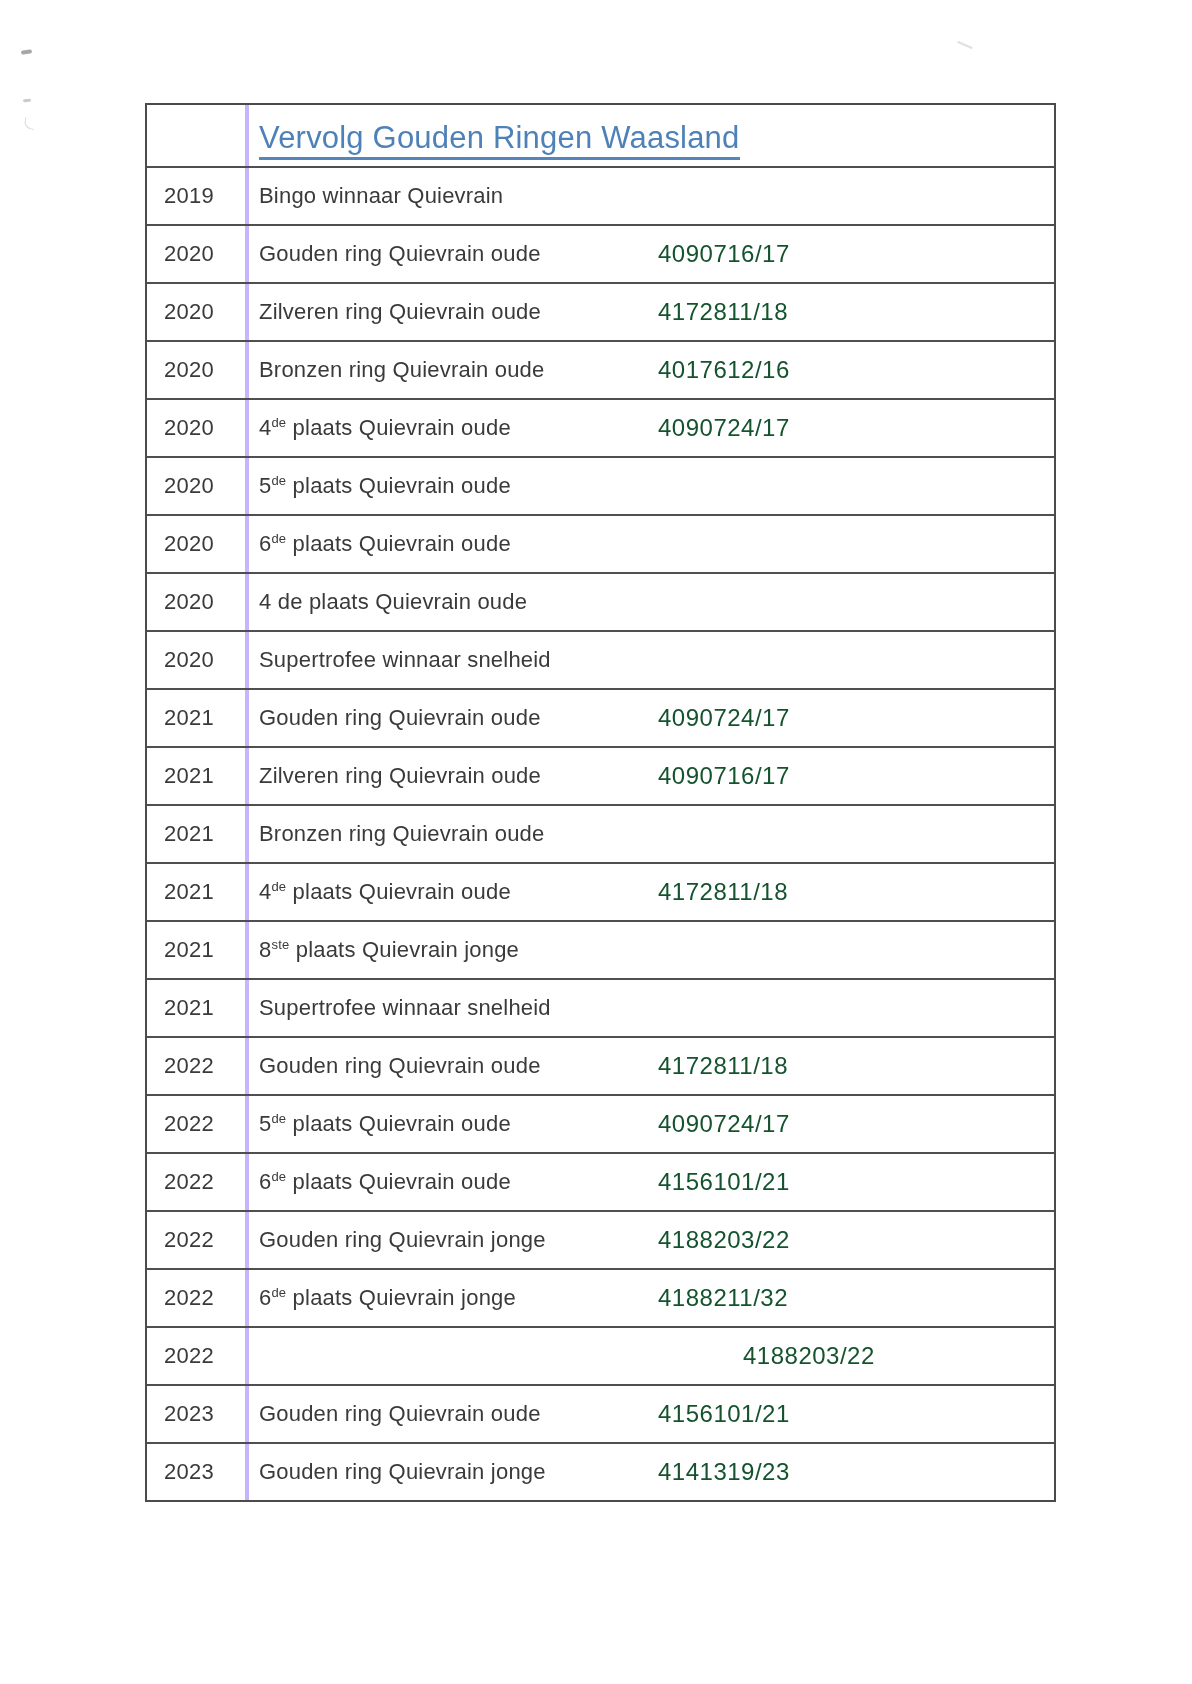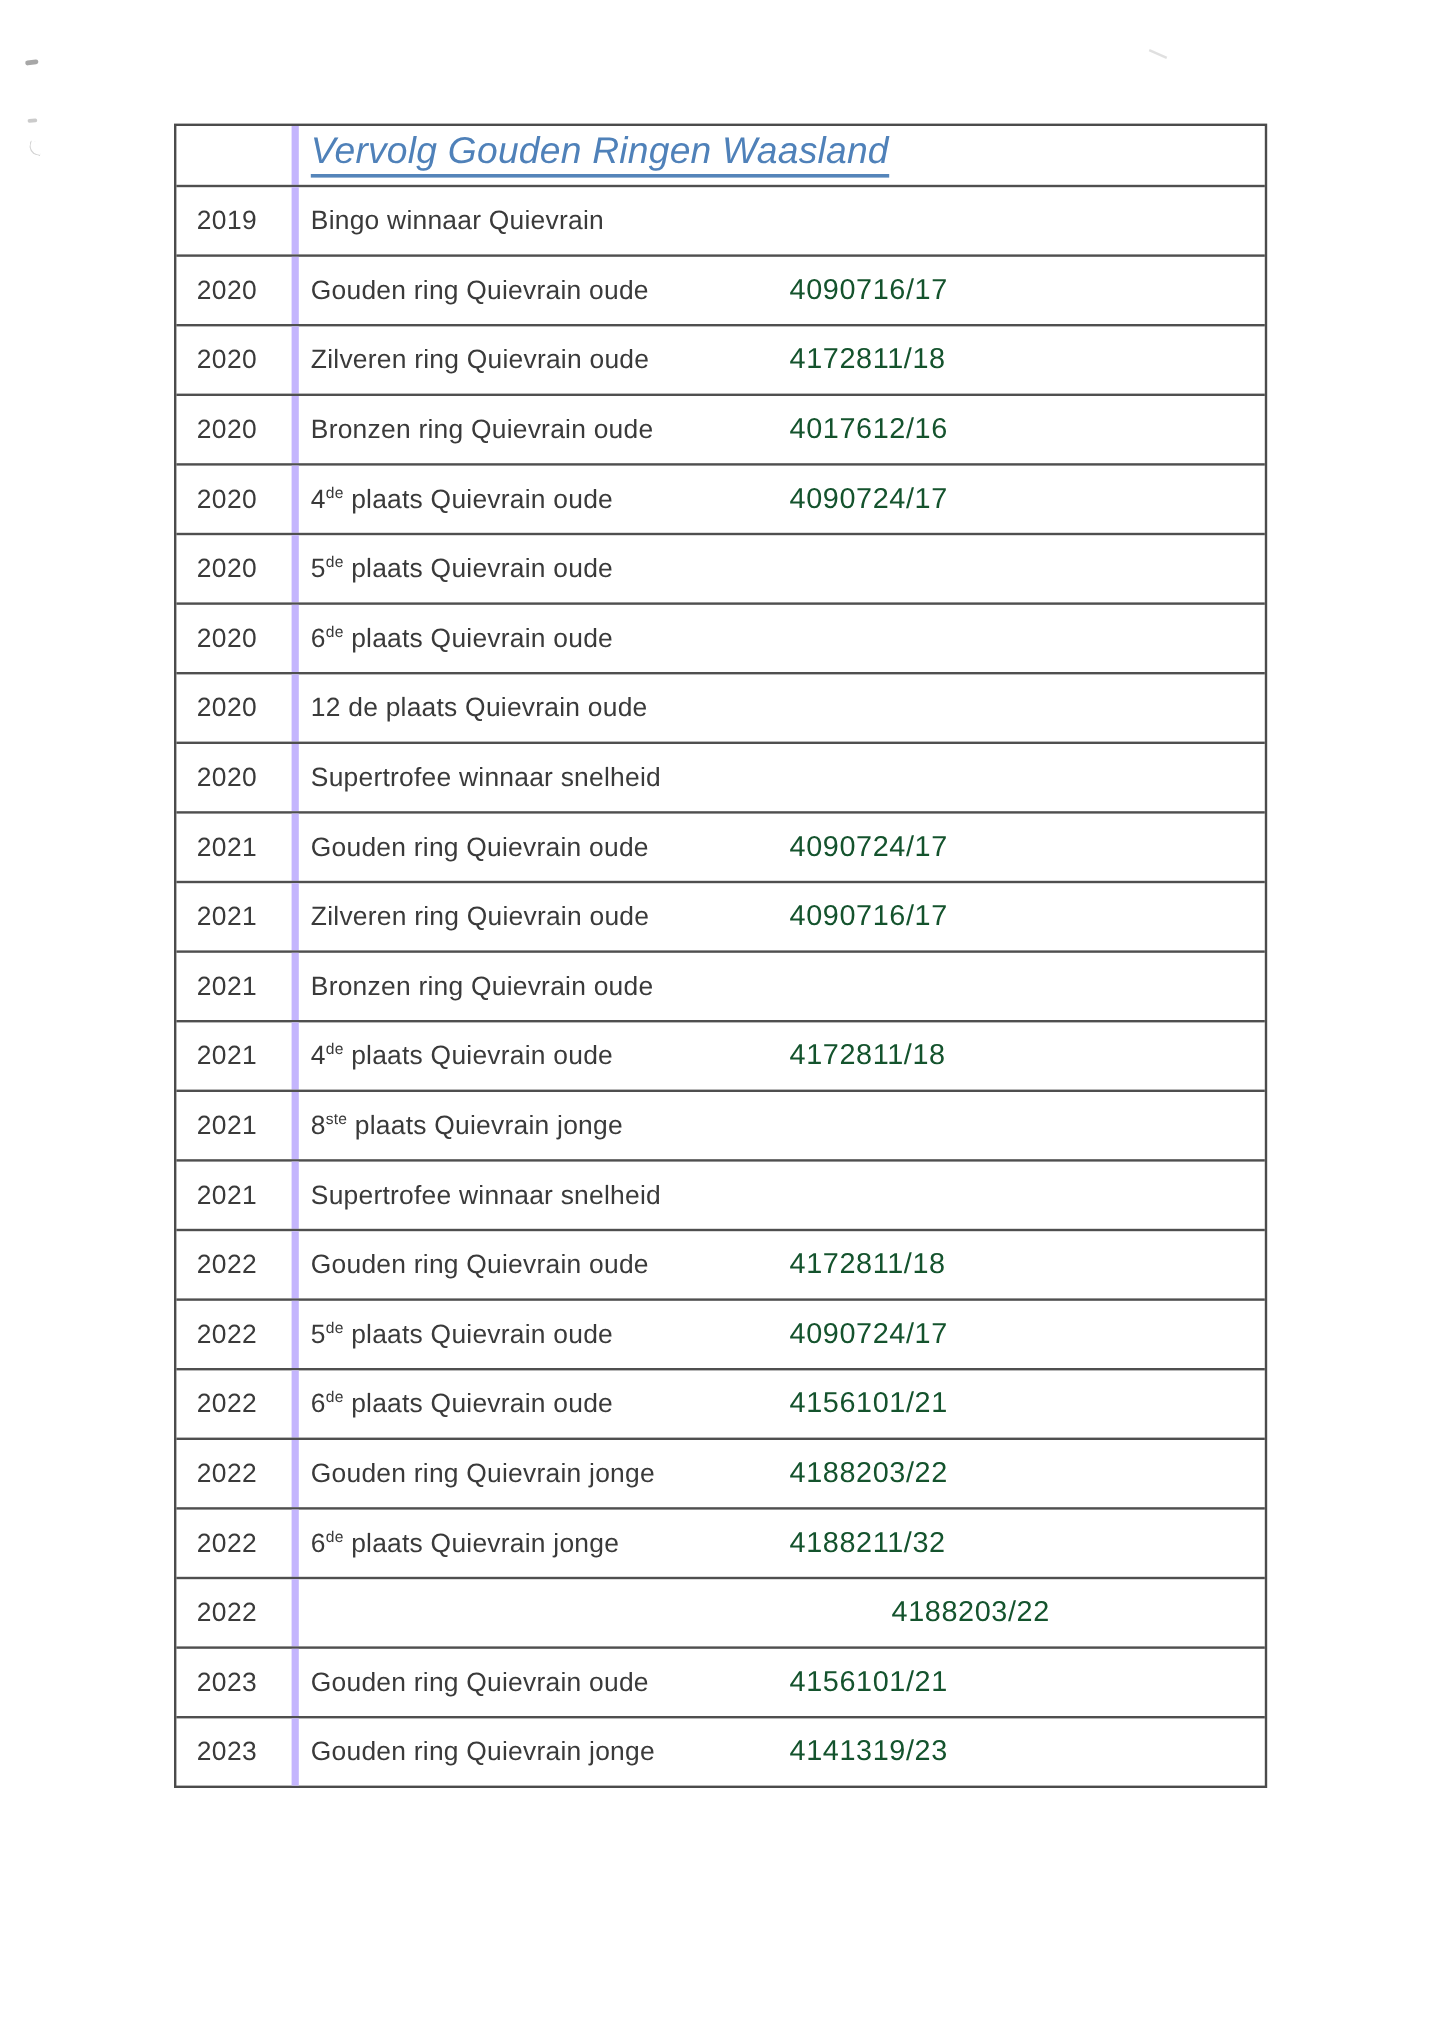--- a/index.html
+++ b/index.html
@@ -36,29 +36,28 @@
     background: #ffffff;
   }
   .row {
     position: relative;
     display: flex;
     box-sizing: border-box;
     height: 58px;
     border-top: 2px solid #4f4f4f;
   }
   .row.title-row {
-    height: 49px;
+    height: 61px;
     border-top: none;
-    font-style: italic;
   }
   .cell { box-sizing: border-box; }
   .year-cell {
     width: 102px;
     flex: 0 0 102px;
-    border-right: 6px solid #c4b5fd;
+    border-right: 4px solid #c4b5fd;
     display: flex;
     align-items: center;
     padding-left: 17px;
     font-size: 22px;
     color: #3a3a3a;
     letter-spacing: 0.3px;
   }
   .desc-cell {
     flex: 1 1 auto;
     display: flex;
@@ -152,21 +151,21 @@
         </div>
         <div class="row data-row">
           <div class="cell year-cell">2020</div>
           <div class="cell desc-cell">
             <span class="desc">6<sup>de</sup> plaats Quievrain oude</span>
           </div>
         </div>
         <div class="row data-row">
           <div class="cell year-cell">2020</div>
           <div class="cell desc-cell">
-            <span class="desc">12 de plaats Quievrain oude</span>
+            <span class="desc">4 de plaats Quievrain oude</span>
           </div>
         </div>
         <div class="row data-row">
           <div class="cell year-cell">2020</div>
           <div class="cell desc-cell">
             <span class="desc">Supertrofee winnaar snelheid</span>
           </div>
         </div>
         <div class="row data-row">
           <div class="cell year-cell">2021</div>

